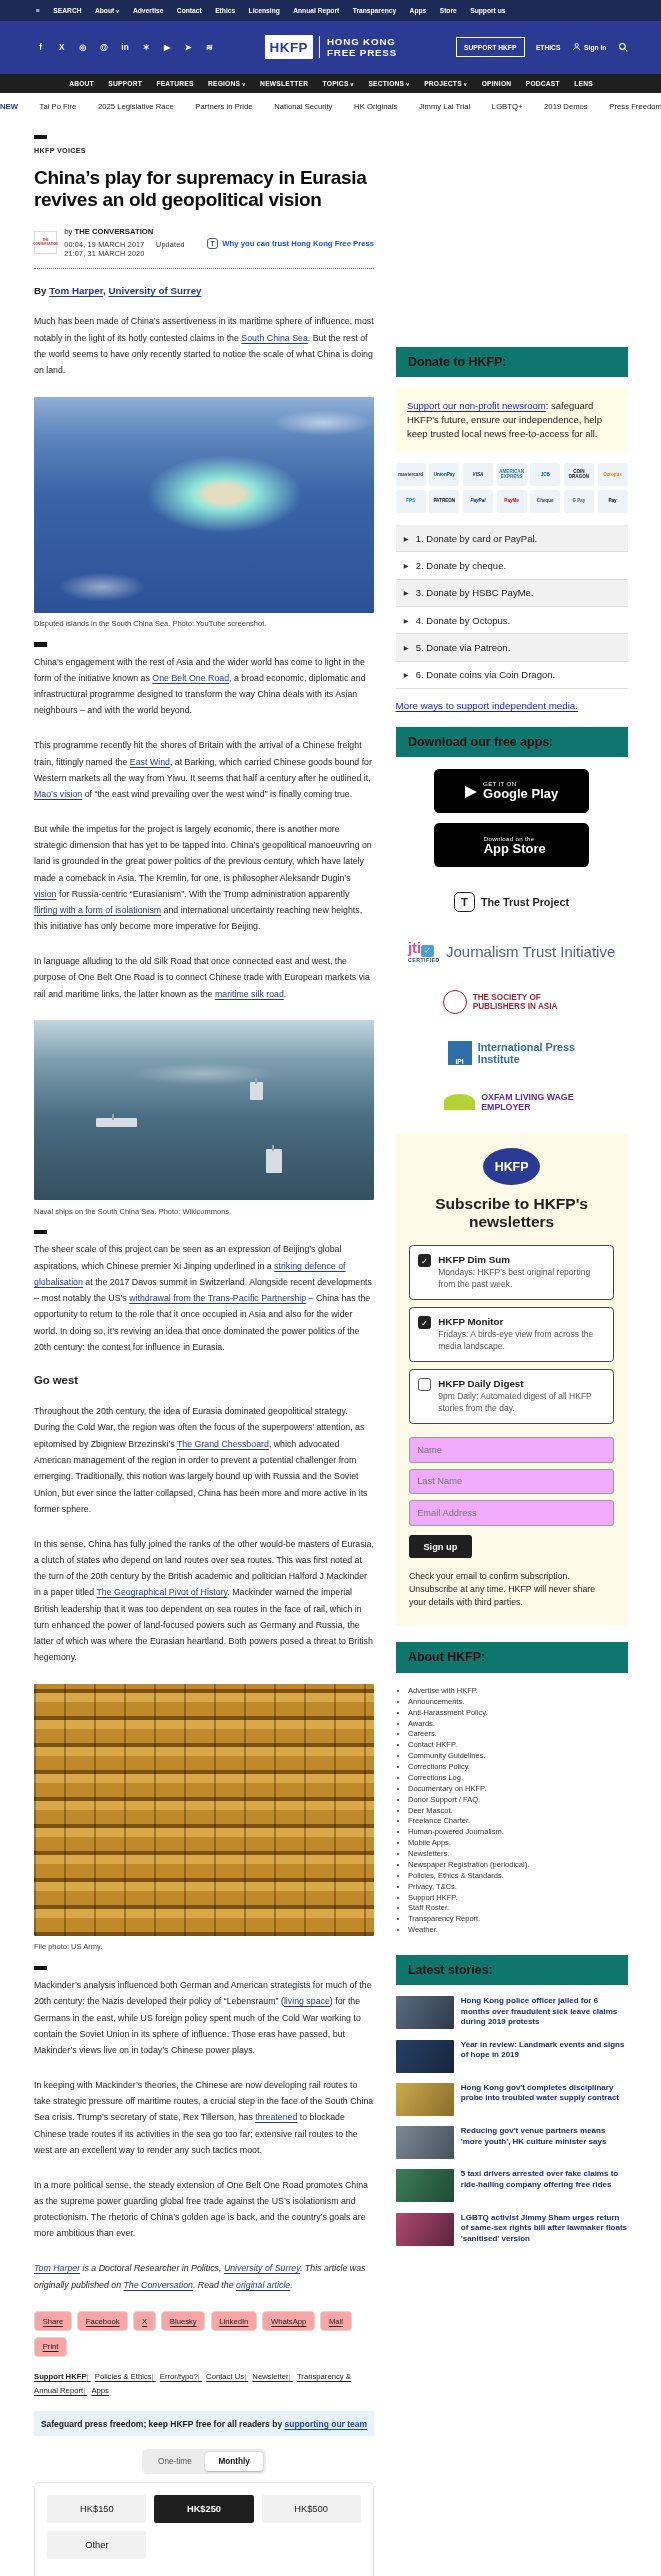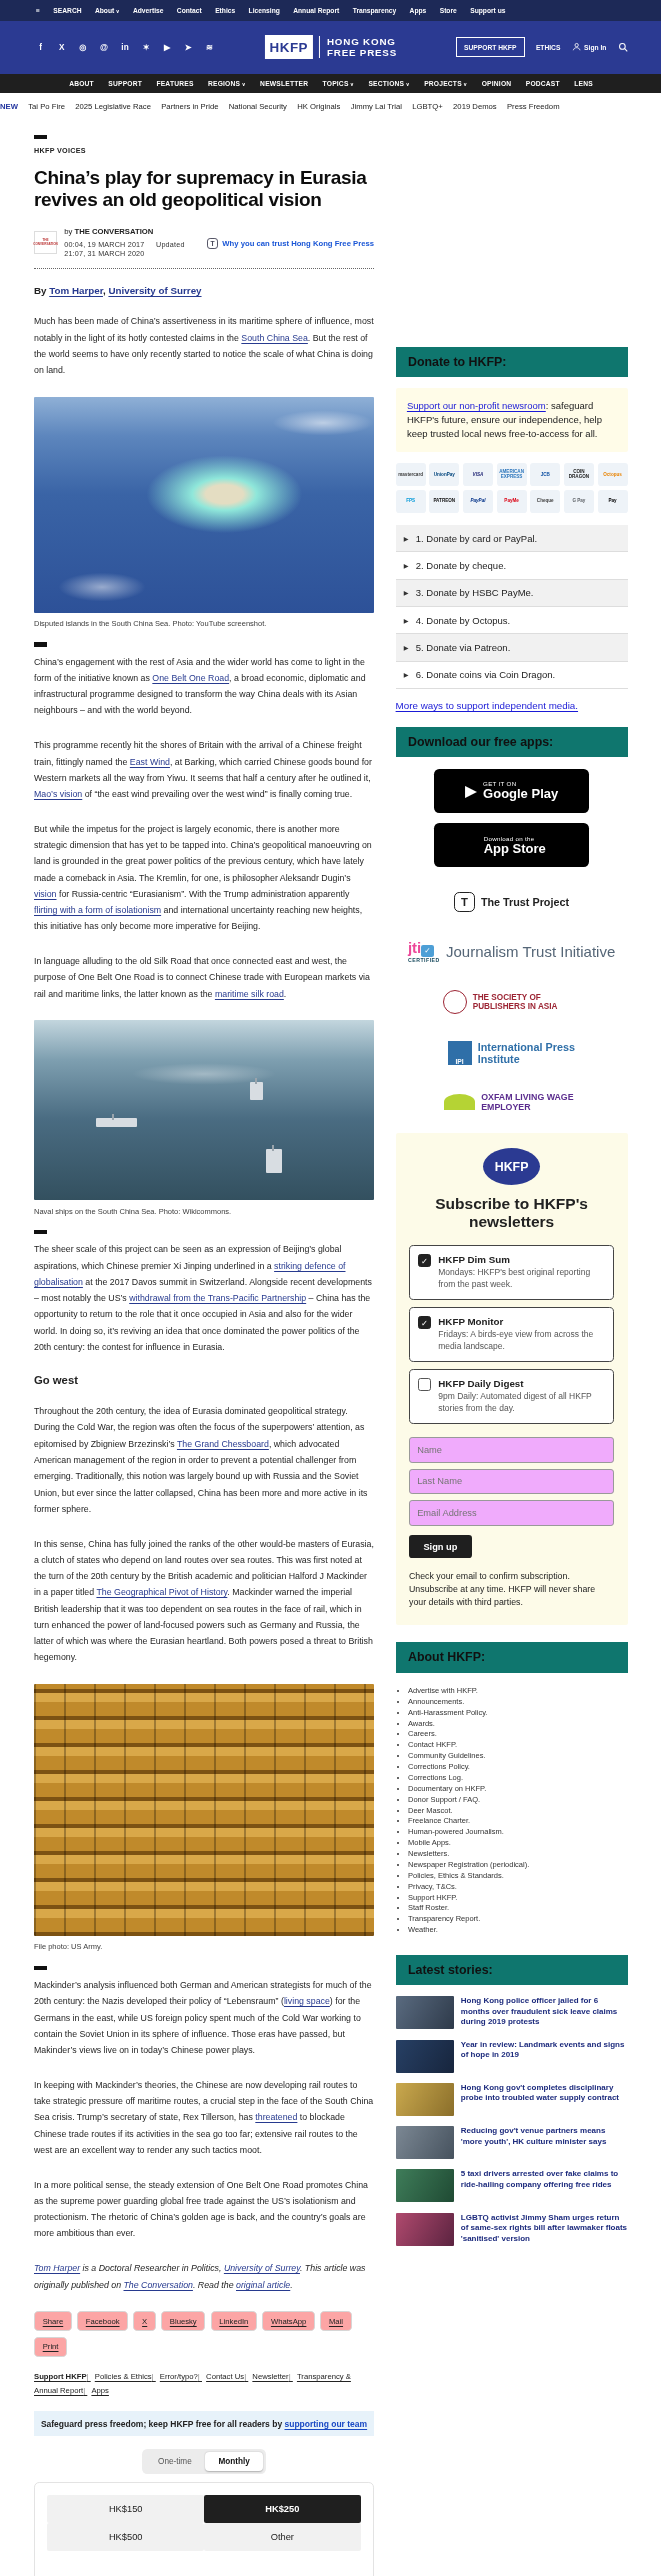--- a/index.html
+++ b/index.html
@@ -18,21 +18,21 @@
 .logo-block{position:absolute;left:50%;transform:translateX(-50%);display:flex;align-items:center;gap:6.7px}
 .logo-box{background:#fff;color:#2b3a92;font-weight:bold;font-size:13.4px;padding:4.6px 4.6px;letter-spacing:0.5px}
 .logo-text{color:#fff;font-weight:bold;font-size:9.8px;line-height:1.15;letter-spacing:0.8px;
  border-left:1px solid #fff;padding-left:6.7px}
 .mast-right{display:flex;align-items:center;gap:11.3px;color:#fff;font-weight:bold;font-size:6.7px}
 .support-btn{border:0.5px solid #fff;padding:5.2px 7.2px;color:#fff;background:none;font:inherit;font-weight:bold;cursor:pointer}
 .mast-ic{display:flex;align-items:center;gap:3.1px}
 .mainnav{background:#1f1f1f;height:19px;display:flex;align-items:center;justify-content:center;gap:14.4px;
  color:#fff;font-size:6.7px;font-weight:bold;letter-spacing:0.2px}
 .mainnav .dd{font-size:5.2px;margin-left:1.5px}
-.topicsbar{height:28px;display:flex;align-items:center;justify-content:flex-start;gap:10.3px;font-size:7.7px;color:#222}
+.topicsbar{height:28px;display:flex;align-items:center;justify-content:space-between;gap:10.3px;font-size:7.7px;color:#222}
 .topic-new{color:#2436a0;font-weight:bold}
 
 .layout{display:flex;gap:21.6px;padding:0 34px}
 .main{width:340px;flex:none}
 .sidebar{width:232px;flex:none;margin-top:226px;display:flex;flex-direction:column}
 
 .sep-bar{width:13.4px;height:4.1px;background:#111;margin:14.4px 0 7.2px}
 .kicker{font-size:7.2px;font-weight:bold;letter-spacing:0.3px;margin-bottom:11.3px}
 h1{font-size:19px;line-height:1.18;letter-spacing:-0.3px;color:#0d0d0d;margin-bottom:15.5px}
 .byline-row{display:flex;align-items:center;gap:7.2px;margin-bottom:10.3px}
@@ -80,21 +80,21 @@
 .flink+.flink::before{content:"|  ";font-weight:normal;text-decoration:none;color:#888;margin:0 4.1px 0 0}
 .flinks .flink:not(:first-child){font-weight:normal}
 
 .don-banner{background:#e7f2fa;text-align:center;font-size:8.5px;font-weight:bold;padding:7.2px 5.2px;margin-bottom:13.4px}
 .don-banner .t-link{color:#1a49c4}
 .don-tabs{display:flex;justify-content:center;margin-bottom:8.2px}
 .tabwrap{background:#ececec;border-radius:5.2px;padding:2.6px;display:flex}
 .tab{padding:5.2px 13.4px;border-radius:4.1px;font-size:8.2px;color:#555;background:none;border:none;cursor:pointer;font-family:inherit}
 .tab.active{background:#fff;font-weight:bold;color:#111;box-shadow:0 0.5px 1.5px rgba(0,0,0,.25)}
 .don-card{border:0.5px solid #e3e3e3;border-radius:5.2px;padding:12.4px;margin-bottom:17.5px}
-.amounts{display:grid;grid-template-columns:1fr 1fr;gap:0;margin-bottom:26px}
+.amounts{display:grid;grid-template-columns:1fr 1fr 1fr;gap:8px;margin-bottom:26px}
 .amt{background:#f1f1f1;border:none;border-radius:2.1px;height:28px;font-size:9.3px;color:#222;cursor:pointer;font-family:inherit}
 .amt.selected{background:#1f1f1f;color:#fff;font-weight:bold}
 .benefits{font-style:italic;font-size:8.2px;line-height:1.6;color:#3a3a3a;margin-bottom:11.3px}
 .store-badge{background:#000;color:#fff;border-radius:5.2px;display:flex;align-items:center;gap:6.2px;
  padding:5.2px 10.3px;width:129px;height:39px;cursor:pointer}
 .sb-glyph{font-size:15.5px;line-height:1}
 .sb-top{font-size:6.2px;letter-spacing:0.3px}
 .sb-main{font-size:13px;font-weight:bold;line-height:1.05}
 .pay-tile{background:#eef3f8;border-radius:3.1px;height:32px;display:flex;align-items:center;justify-content:center;
  font-weight:bold;font-size:6.2px;text-align:center;padding:2.1px;line-height:1.1}

